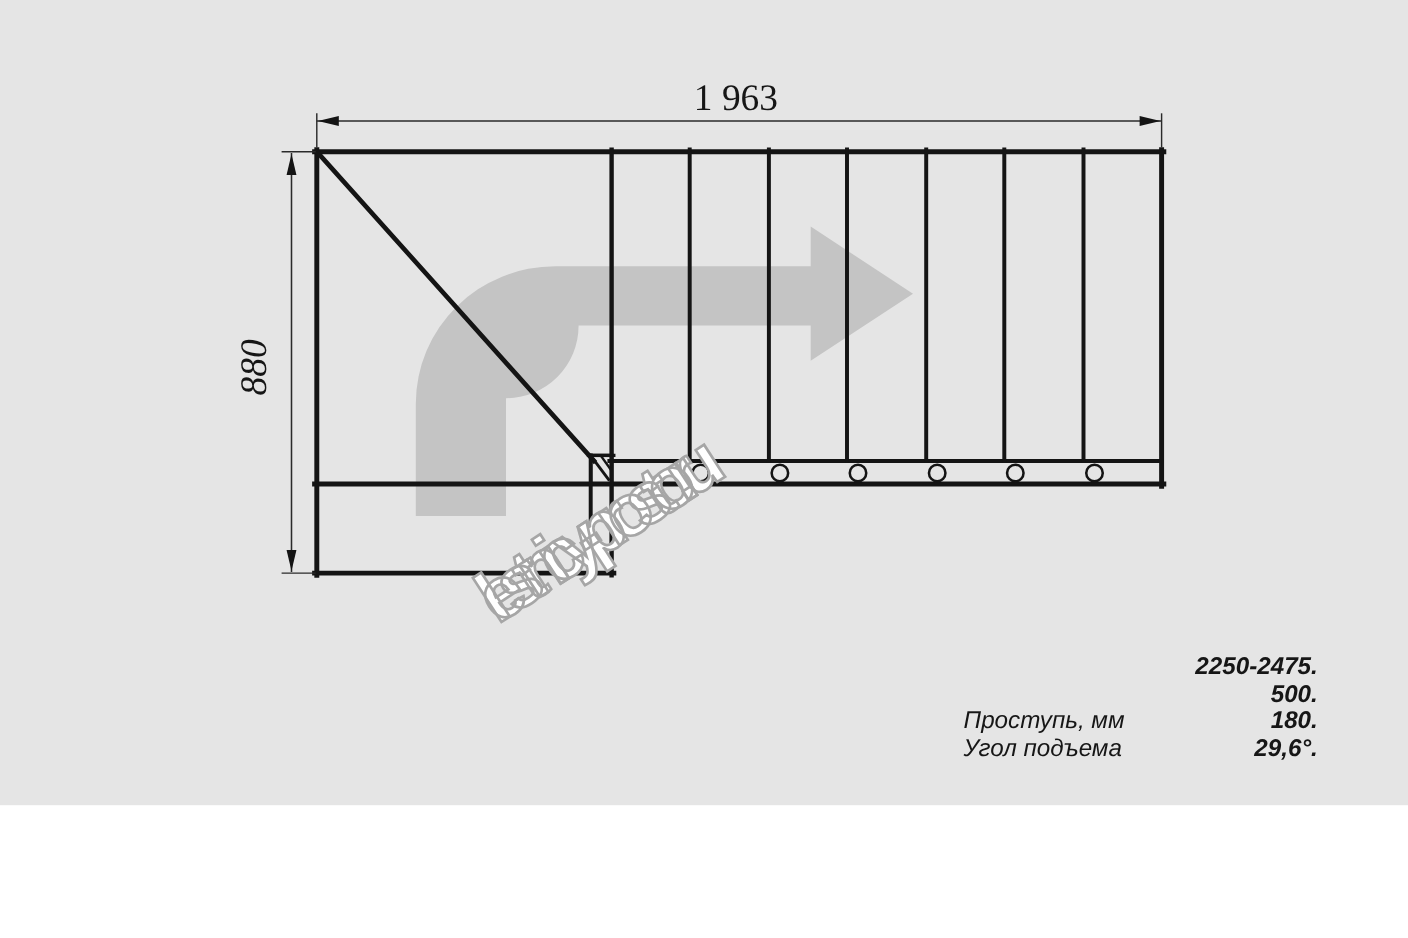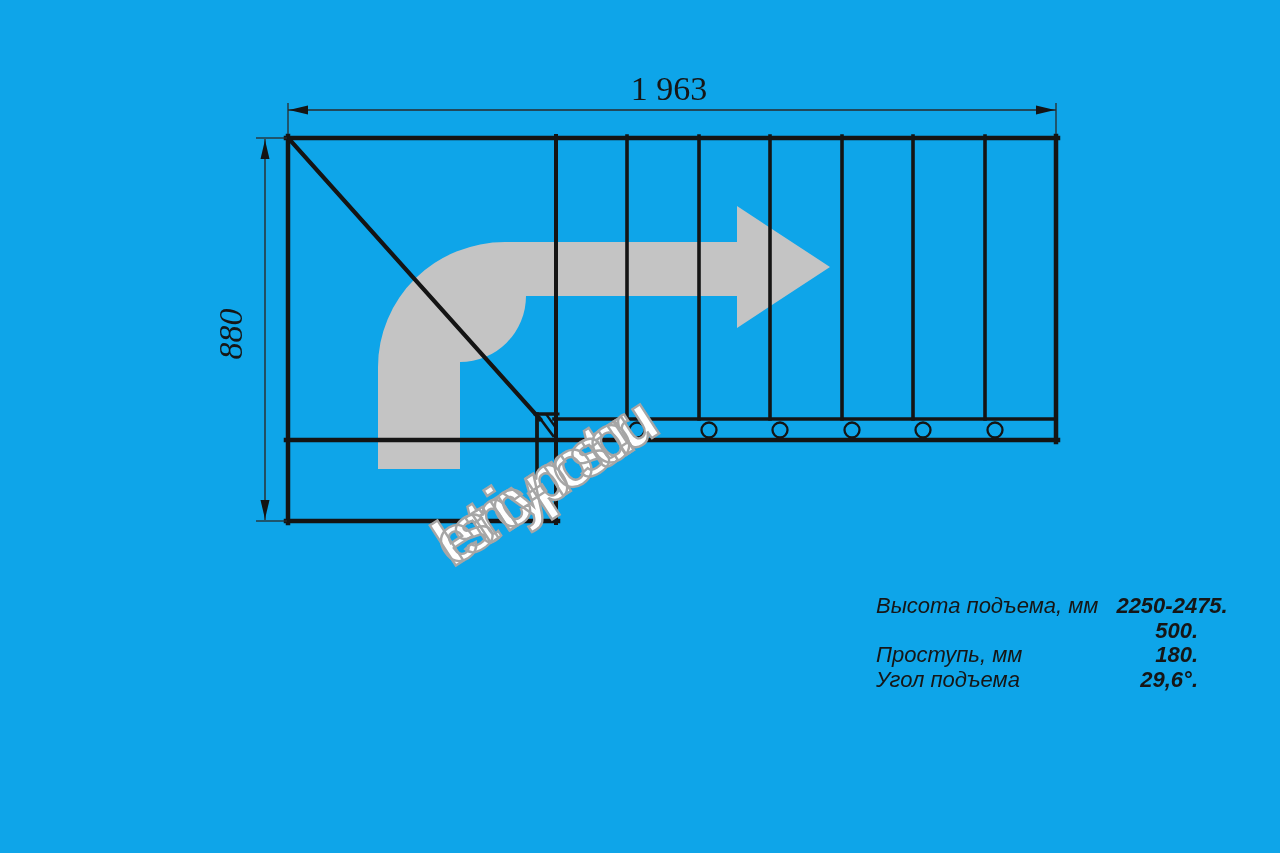--- a/index.html
+++ b/index.html
@@ -6,22 +6,22 @@
     margin: 0;
     padding: 0;
     width: 1280px;
     height: 853px;
     overflow: hidden;
     background: #ffffff;
   }
   .stage {
     position: relative;
     width: 1280px;
-    height: 853px;
-    background: #0ea5e9;
+    height: 732px;
+    background: #e5e5e5;
     font-family: "Liberation Sans", sans-serif;
   }
   .drawing-svg {
     position: absolute;
     left: 0;
     top: 0;
   }
   .specs {
     position: absolute;
     left: 876px;
@@ -126,21 +126,20 @@
       <polygon points="265,140 260.5,159 269.5,159" fill="#141414"></polygon>
       <polygon points="265,519 260.5,500 269.5,500" fill="#141414"></polygon>
       <text class="dim-text" font-size="34" font-style="italic" text-anchor="middle" transform="translate(242,334) rotate(-90)">880</text>
     </g>
 
     <text class="wm" font-size="66" letter-spacing="-18" transform="translate(452,568) rotate(-33)">lestnicy-prosto.ru</text>
   </svg>
 
   <div class="specs">
     <div class="specs-row">
-      <span class="lbl">Высота подъема, мм</span>
       <span class="val">2250-2475.</span>
     </div>
     <div class="specs-row">
       <span class="val">500.</span>
     </div>
     <div class="specs-row">
       <span class="lbl">Проступь, мм</span>
       <span class="val">180.</span>
     </div>
     <div class="specs-row">

